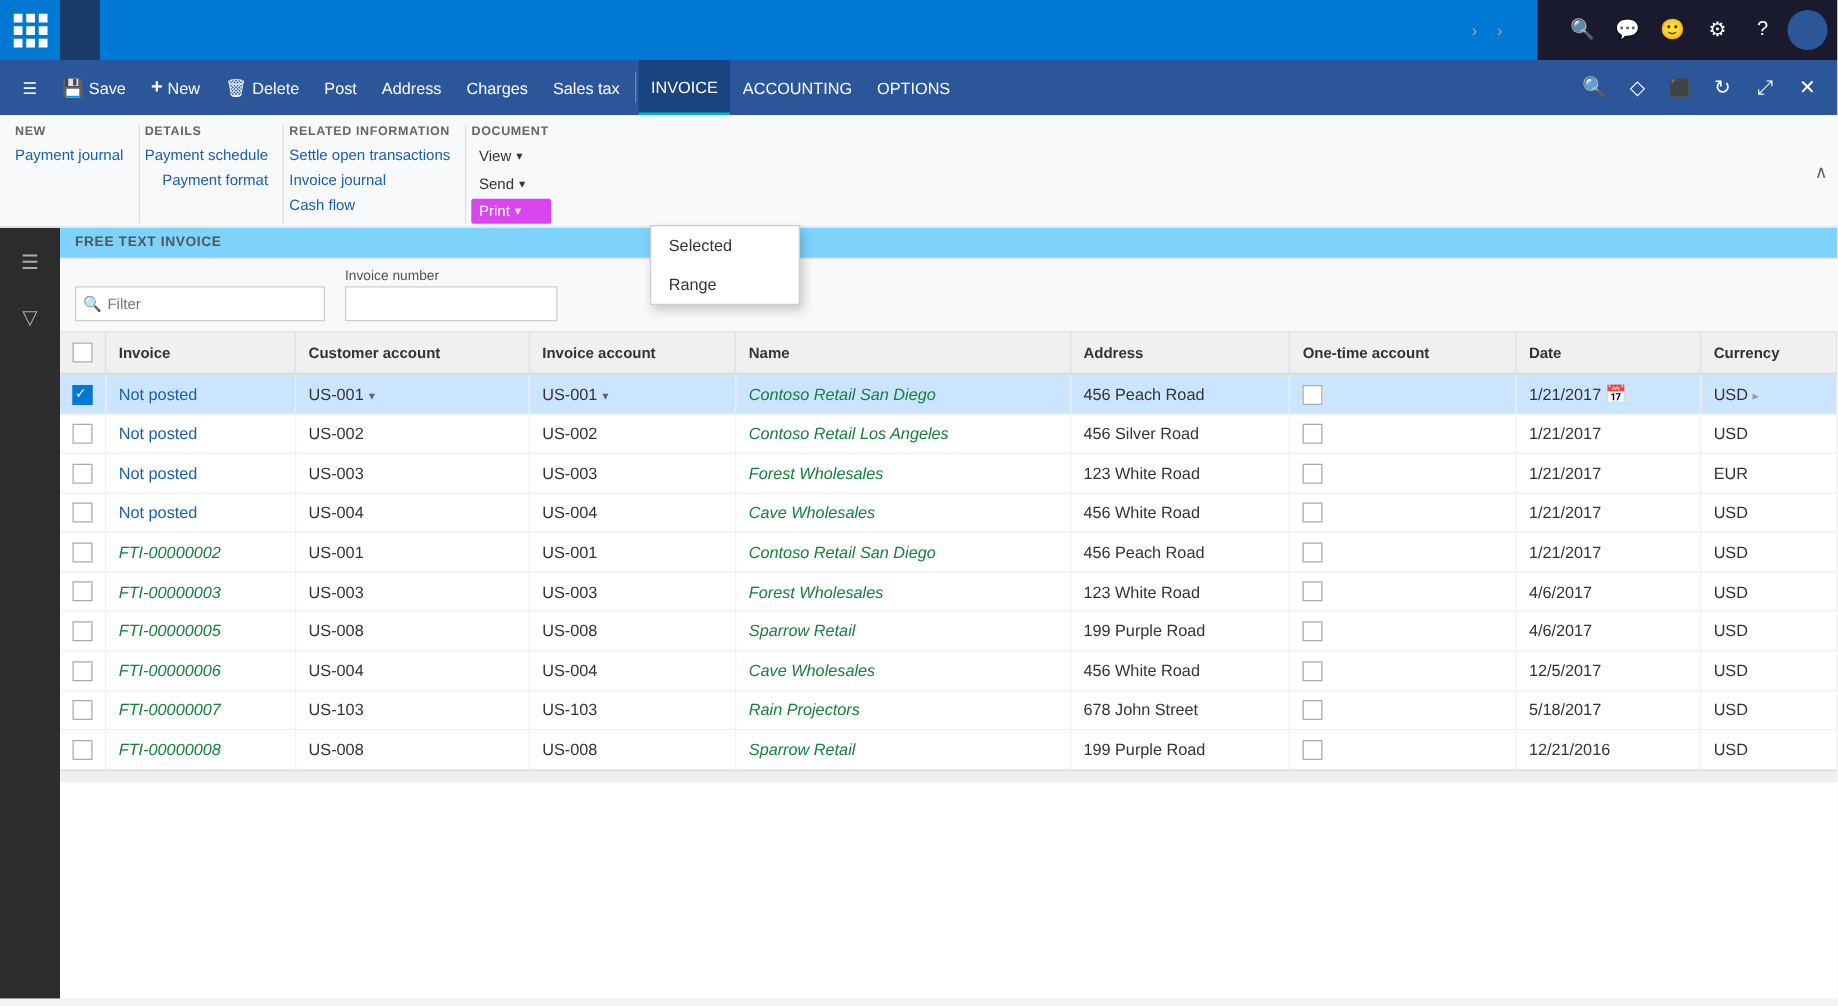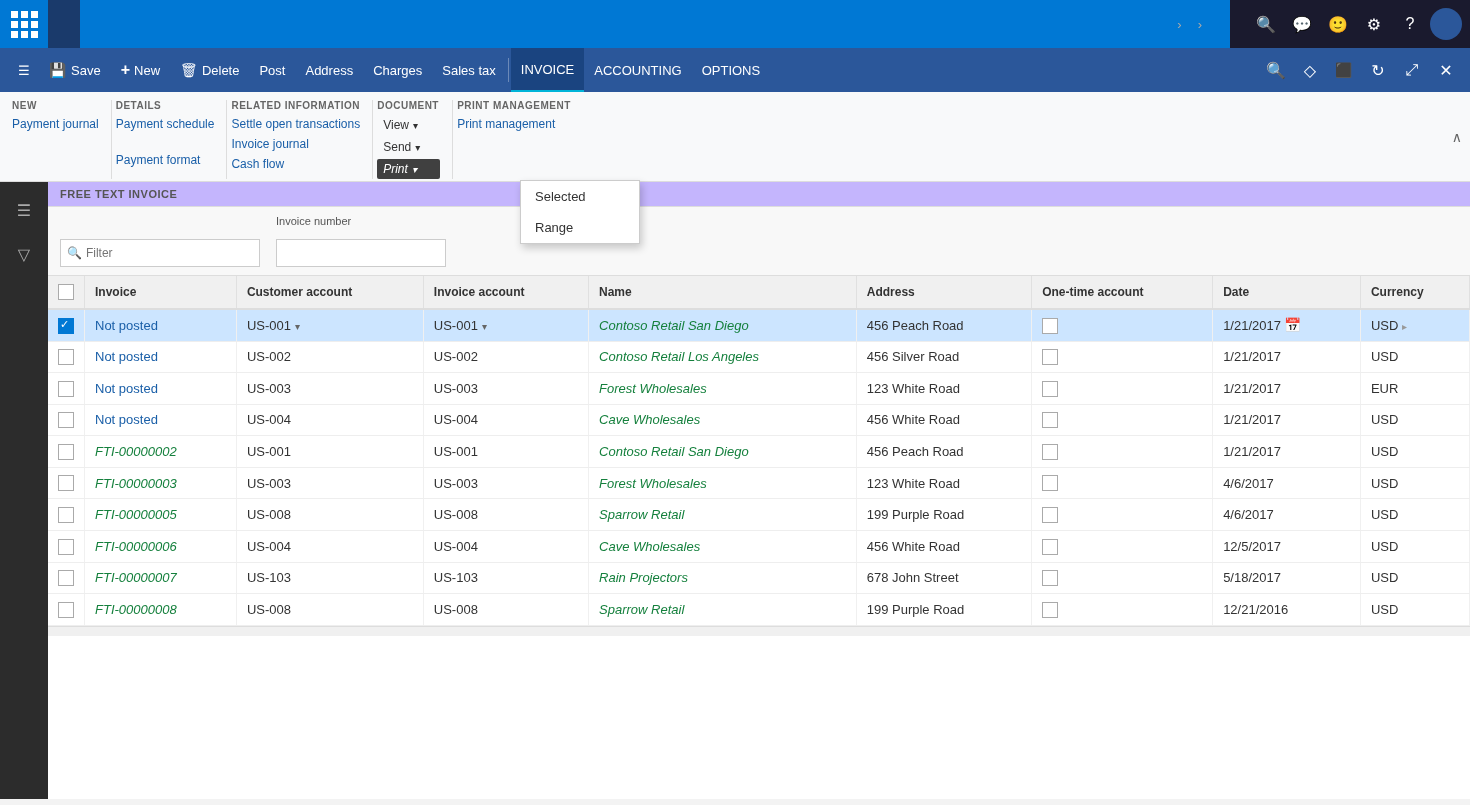--- a/index.html
+++ b/index.html
@@ -188,21 +188,21 @@
     .doc-item {
       display: flex;
       align-items: center;
       gap: 4px;
       padding: 3px 6px;
       cursor: pointer;
       border-radius: 2px;
       font-size: 12px;
       color: #333;
     }
-    .doc-item.active { background: #404040; color: white; font-style: italic; }
+    .doc-item.active { background: #d946ef; color: white; }
     .chevron { font-size: 10px; }
 
     
     .print-dropdown {
       position: absolute;
       background: white;
       border: 1px solid #ccc;
       box-shadow: 2px 4px 8px rgba(0,0,0,0.2);
       z-index: 100;
       min-width: 120px;
@@ -431,21 +431,21 @@
 
     <div class="ribbon-group">
       <div class="ribbon-group-label">NEW</div>
       <div class="ribbon-items">
         <span class="ribbon-link">Payment journal</span>
       </div>
     </div>
 
     <div class="ribbon-group">
       <div class="ribbon-group-label">DETAILS</div>
-      <div class="ribbon-items" style="flex-direction:column; gap:18px;">
+      <div class="ribbon-items" style="flex-direction:column; gap:2px;align-items:flex-end;">
         <span class="ribbon-link">Payment schedule</span>
         <span class="ribbon-link">Payment format</span>
       </div>
     </div>
 
     <div class="ribbon-group">
       <div class="ribbon-group-label">RELATED INFORMATION</div>
       <div class="ribbon-items" style="flex-direction:column; gap:2px;">
         <span class="ribbon-link">Settle open transactions</span>
         <span class="ribbon-link">Invoice journal</span>
@@ -464,26 +464,20 @@
           <span>Send</span>
           <span class="chevron">▾</span>
         </div>
         <div class="doc-item active">
           <span>Print</span>
           <span class="chevron">▾</span>
         </div>
       </div>
     </div>
 
-    <div class="ribbon-group">
-      <div class="ribbon-group-label">PRINT MANAGEMENT</div>
-      <div class="ribbon-items">
-        <span class="ribbon-link">Print management</span>
-      </div>
-    </div>
 
 
   </div>
 
   <div class="print-dropdown">
     <div class="print-dropdown-item">Selected</div>
     <div class="print-dropdown-item">Range</div>
   </div>
 
   <div class="ribbon-collapse">∧</div>
@@ -491,33 +485,33 @@
 
 <div class="main-content">
 
   <div class="left-sidebar">
     <div class="sidebar-icon">☰</div>
     <div class="sidebar-icon">▽</div>
   </div>
 
   <div class="grid-container">
 
-    <div style="background:#c4b5fd; padding: 6px 12px; border-bottom:1px solid #ddd; display:flex; align-items:center; gap:20px;">
+    <div style="background:#7dd3fc; padding: 6px 12px; border-bottom:1px solid #ddd; display:flex; align-items:center; gap:20px;">
       <span class="grid-section-title">FREE TEXT INVOICE</span>
     </div>
 
     <div style="display:flex; align-items:flex-end; gap:16px; padding:8px 12px; background:#f8f8f8; border-bottom:1px solid #ddd;">
       <div>
         <div style="display:flex; align-items:center; gap:4px; border:1px solid #ccc; background:white; padding:0 6px; height:28px; width:200px;">
           <span style="color:#666; font-size:12px;">🔍</span>
           <input type="text" style="border: none; outline: none; font-size: 12px; width: 100%;" placeholder="Filter">
         </div>
       </div>
       <div>
-        <div style="font-size:11px; color:#555; margin-bottom:12px;">Invoice number</div>
+        <div style="font-size:11px; color:#555; margin-bottom:2px;">Invoice number</div>
         <input type="text" style="height: 28px; border: 1px solid rgb(204, 204, 204); padding: 0px 8px; font-size: 12px; width: 170px; outline: none;">
       </div>
     </div>
 
     <table>
       <thead>
         <tr>
           <th>
             <div class="checkbox-cell"></div>
           </th>

